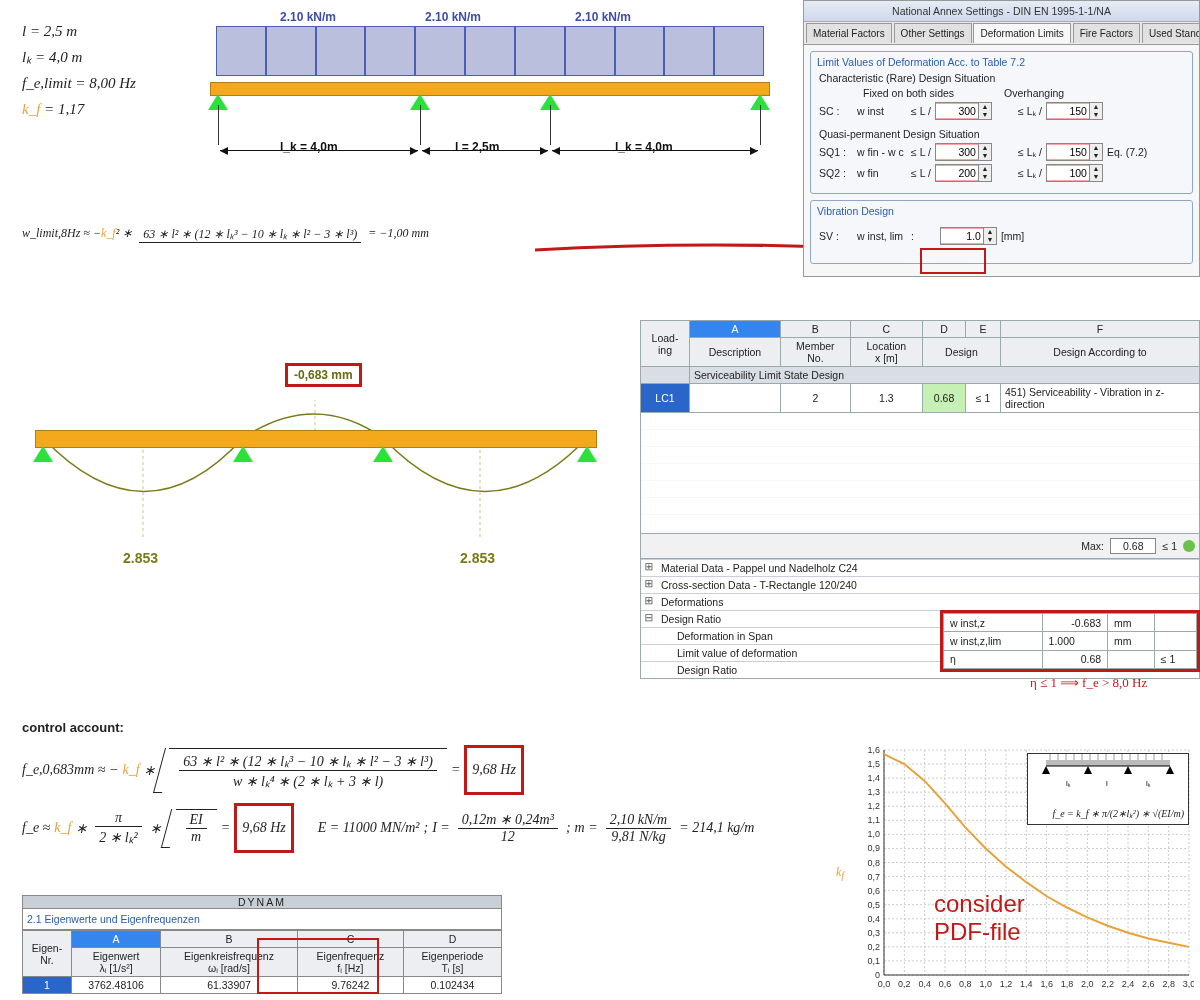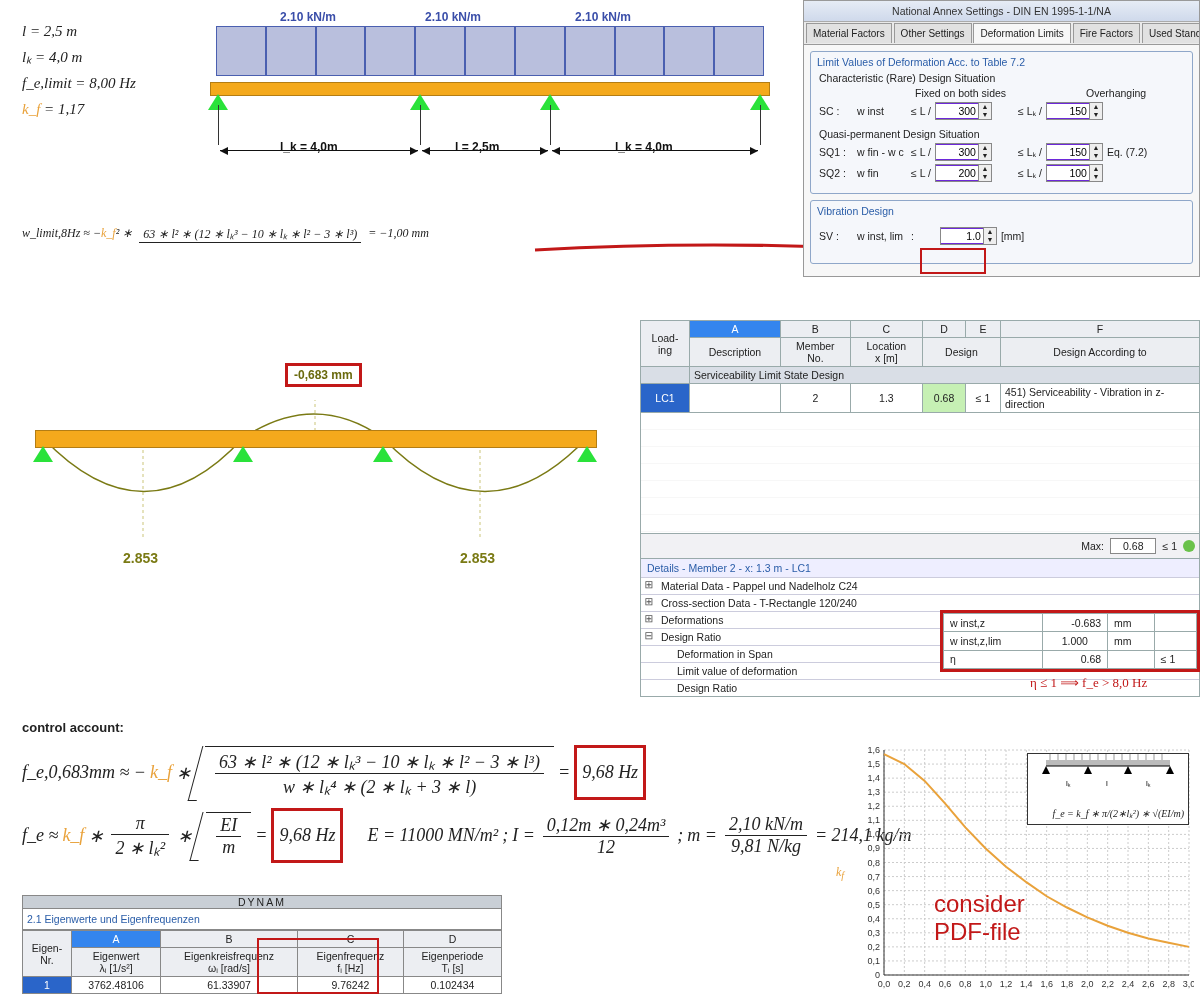--- a/index.html
+++ b/index.html
@@ -39,21 +39,21 @@
   
   .dlg{position:absolute;right:0;top:0;width:395px;background:#f1f1f4;border:1px solid #999;font-size:10.5px}
   .dlg-title{background:linear-gradient(#e6ecf5,#cfd9eb);padding:4px 8px;font-weight:normal;color:#333;text-align:center;border-bottom:1px solid #aaa}
   .tabs{height:22px;border-bottom:1px solid #999;background:#eaeaea;padding-left:2px;white-space:nowrap;overflow:hidden}
   .tab{display:inline-block;padding:4px 6px;border:1px solid #999;border-bottom:none;background:#e1e1e1;margin-right:-1px;font-size:10px;cursor:pointer;position:relative;top:1px}
   .tab.active{background:#f7f7f7}
   .panel{background:#f7f7f7;padding:6px}
   .group{border:1px solid #8fa7c9;border-radius:3px;margin-bottom:6px;padding:6px 8px 8px;background:#f5f7fb}
   .group-title{color:#2a5da8;font-size:10.5px;margin:-2px 0 4px -2px}
   .row{display:flex;align-items:center;gap:4px;margin:3px 0;font-size:10.5px}
-  .spin{display:inline-flex;align-items:center;border:1px solid #888;background:#6d28d9;height:16px}
+  .spin{display:inline-flex;align-items:center;border:1px solid #888;background:#fca5a5;height:16px}
   .spin input{width:38px;border:none;text-align:right;padding:0 2px;font-size:10.5px;height:14px}
   .spin .updn{width:12px;display:flex;flex-direction:column;border-left:1px solid #888}
   .spin .updn div{height:8px;font-size:7px;line-height:7px;text-align:center;background:#eee;cursor:pointer}
   .lbl{min-width:34px}
 
   
   .hl-red{position:absolute;border:2px solid #c21818}
 
   
   .results{position:absolute;left:640px;top:320px;width:560px;font-size:10.5px}
@@ -74,21 +74,21 @@
   .trow .txt{flex:1;padding:2px 4px}
 
   .ratio-box{position:absolute;border:3px solid #c21818}
   .ratiotbl{border-collapse:collapse;font-size:10.5px}
   .ratiotbl td{border:1px solid #9aa;padding:2px 6px;background:#fff}
 
   .formula-line{color:#c21818;font-family:'Times New Roman',serif;font-size:13px}
 
   
   .ctrl-label{position:absolute;left:22px;top:720px;font-weight:bold;font-size:13px}
-  .ctrl{position:absolute;left:22px;top:745px;font-family:'Times New Roman',serif;font-size:18px}
+  .ctrl{position:absolute;left:22px;top:745px;font-family:'Times New Roman',serif;font-size:14px}
   .sqrt{display:inline-block;position:relative;padding-left:10px}
   .sqrt::before{content:"";position:absolute;left:0;top:0;width:8px;height:100%;border-left:1px solid #222;border-bottom:1px solid #222;transform:skewX(-15deg)}
   .sqrt .body{border-top:1px solid #222;padding:2px 6px;display:inline-block}
   .redframe{border:3px solid #c21818;padding:14px 5px;display:inline-block}
 
   
   .dynam{position:absolute;left:22px;top:895px;width:480px;font-size:10.5px}
   .dynam .hdr{background:#c9cfd6;text-align:center;padding:0;border:1px solid #888;font-weight:normal;letter-spacing:2px}
   .dynam .title2{padding:4px;border:1px solid #888;border-top:none;background:#fff;color:#2a5da8}
   .dyntbl{border-collapse:collapse;width:100%}
@@ -186,21 +186,21 @@
       <span class="tab">Material Factors</span>
       <span class="tab">Other Settings</span>
       <span class="tab active">Deformation Limits</span>
       <span class="tab">Fire Factors</span>
       <span class="tab">Used Standards</span>
     </div>
     <div class="panel">
       <div class="group">
         <div class="group-title">Limit Values of Deformation Acc. to Table 7.2</div>
         <div class="row">Characteristic (Rare) Design Situation</div>
-        <div class="row" style="margin-left:96px;gap:80px">
+        <div class="row" style="margin-left:44px;gap:50px">
           <span>Fixed on both sides</span>
           <span>Overhanging</span>
         </div>
         <div class="row">
           <span class="lbl">SC :</span>
           <span style="width:50px">w inst</span>
           <span>≤ L /</span>
           <span class="spin">
               <input value="300" style="">
               <span class="updn">
@@ -322,21 +322,20 @@
     </tbody>
       </table>
     <div class="emptyrows"></div>
     <div class="maxrow">
       <span>Max:</span>
       <span style="border:1px solid #888;background:#fff;padding:1px 12px">0.68</span>
       <span>≤ 1</span>
       <span class="smiley"></span>
     </div>
     <div class="details">
-      <div class="details-title">Details - Member 2 - x: 1.3 m - LC1</div>
       <div id="treehost">
           <div class="trow">
             <span class="exp">⊞</span>
             <span class="txt" style="">Material Data - Pappel und Nadelholz C24</span>
           </div>
           <div class="trow">
             <span class="exp">⊞</span>
             <span class="txt" style="">Cross-section Data - T-Rectangle 120/240</span>
           </div>
           <div class="trow">
@@ -367,21 +366,21 @@
     <table class="ratiotbl" style="width:100%;height:100%">
       <tbody>
           <tr>
             <td>w inst,z</td>
             <td style="text-align:right">-0.683</td>
             <td>mm</td>
             <td></td>
           </tr>
       <tr>
             <td>w inst,z,lim</td>
-            <td style="text-align:center">1.000</td>
+            <td style="text-align:left">1.000</td>
             <td>mm</td>
             <td></td>
           </tr>
       <tr>
             <td>η</td>
             <td style="text-align:right">0.68</td>
             <td></td>
             <td>≤ 1</td>
           </tr>
     </tbody>

